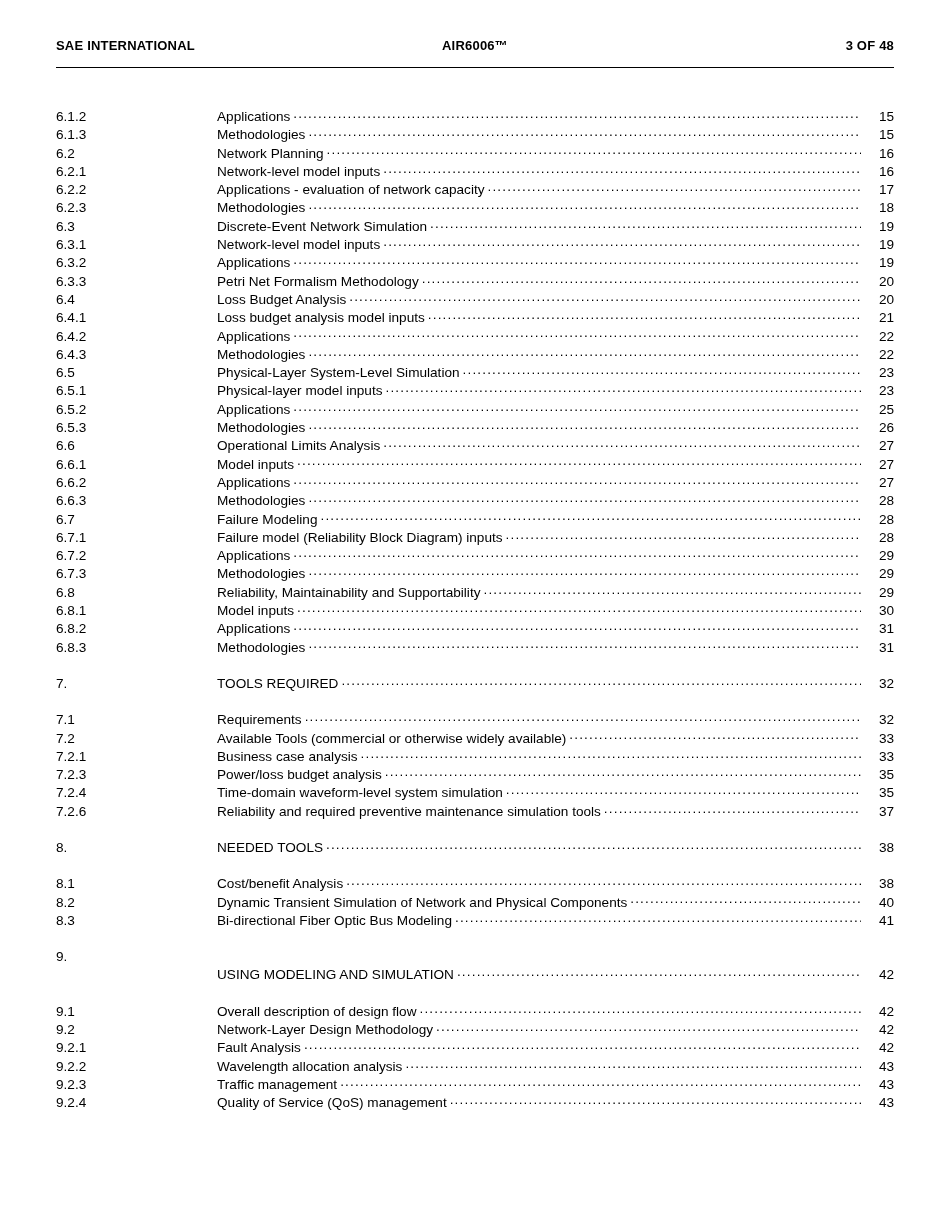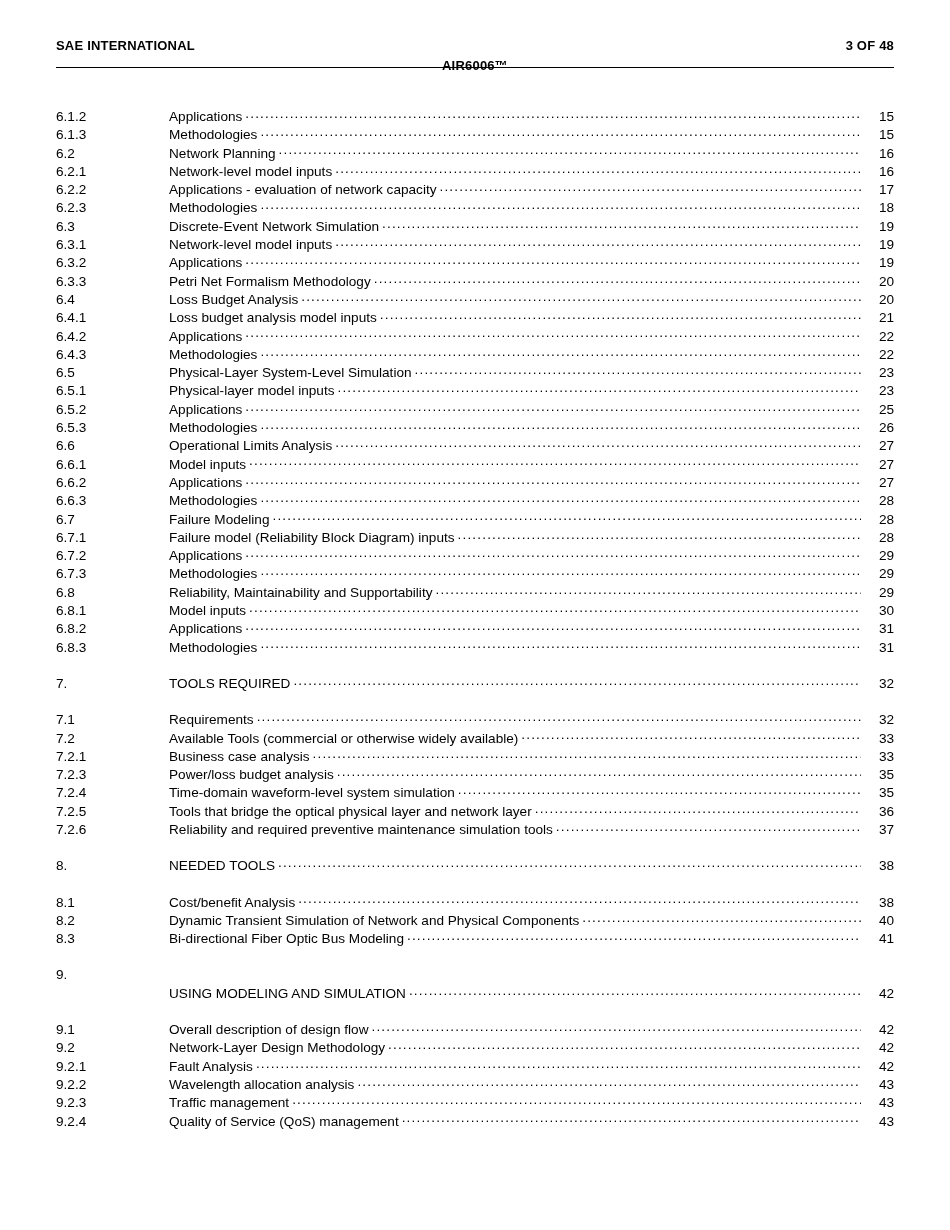--- a/index.html
+++ b/index.html
@@ -35,21 +35,20 @@
     position: absolute;
     left: 0;
     top: 0;
   }
   .header .center {
     position: absolute;
     left: 0;
     right: 0;
     top: 0;
     text-align: center;
-    margin-top: 20px;
   }
   .header .right {
     position: absolute;
     right: 0;
     top: 0;
   }
   .header-rule {
     position: absolute;
     top: 67px;
     left: 56px;
@@ -75,20 +74,21 @@
   .toc-row.gap-before {
     margin-top: 18px;
   }
   .num {
     width: 113px;
     flex: 0 0 113px;
   }
   .title {
     flex: 0 0 auto;
     padding-right: 3px;
+    margin-left: 48px;
   }
   .leader {
     flex: 1 1 auto;
     overflow: hidden;
     position: relative;
     height: 14px;
   }
   .leader::before {
     content: "........................................................................................................................................................................................................................................................................................................";
     position: absolute;
@@ -329,26 +329,20 @@
         <span class="leader"></span>
         <span class="page-no">35</span>
       </div>
       <div class="toc-row">
         <span class="num">7.2.4</span>
         <span class="title">Time-domain waveform-level system simulation</span>
         <span class="leader"></span>
         <span class="page-no">35</span>
       </div>
       <div class="toc-row">
-        <span class="num">7.2.5</span>
-        <span class="title">Tools that bridge the optical physical layer and network layer</span>
-        <span class="leader"></span>
-        <span class="page-no">36</span>
-      </div>
-      <div class="toc-row">
         <span class="num">7.2.6</span>
         <span class="title">Reliability and required preventive maintenance simulation tools</span>
         <span class="leader"></span>
         <span class="page-no">37</span>
       </div>
       <div class="toc-row gap-before">
         <span class="num">8.</span>
         <span class="title">NEEDED TOOLS</span>
         <span class="leader"></span>
         <span class="page-no">38</span>

